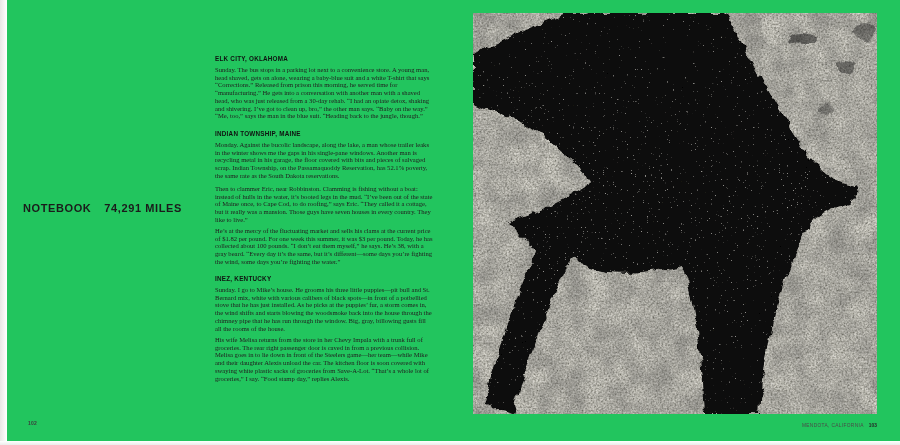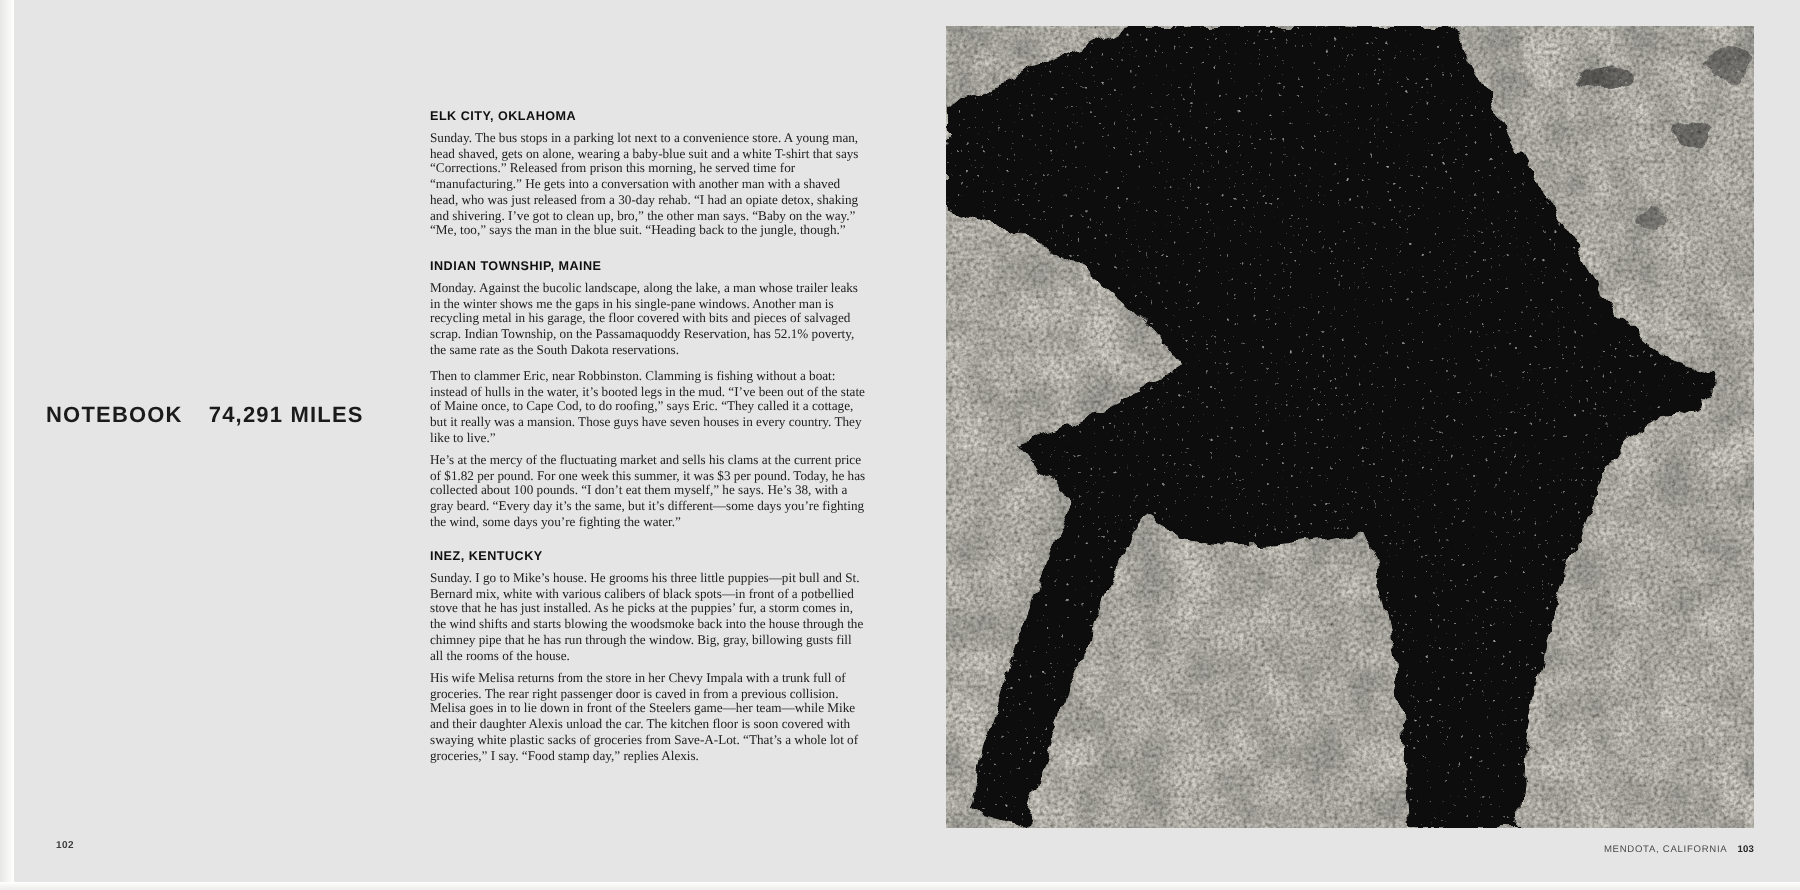--- a/index.html
+++ b/index.html
@@ -3,21 +3,21 @@
 <meta charset="utf-8">
 <style>
   html,body{margin:0;padding:0;}
   body{
     width:900px;height:445px;
     background:#fdfdfc;
     font-family:"Liberation Sans",sans-serif;
     position:relative;overflow:hidden;
   }
   .spread{
-    position:absolute;inset:0;background:#e5e5e5;text-decoration:underline;
+    position:absolute;inset:0;background:#22c55e;text-decoration:underline;
   }
   
   .edge-left{position:absolute;left:0;top:0;width:7px;height:445px;
     background:linear-gradient(90deg,#e7e7e5,#ffffff);}
   .edge-bottom{position:absolute;left:0;bottom:0;width:900px;height:4px;
     background:linear-gradient(0deg,#ececea,#ffffff);}
 
   
   .notebook-title{
     position:absolute;left:23px;top:202px;

